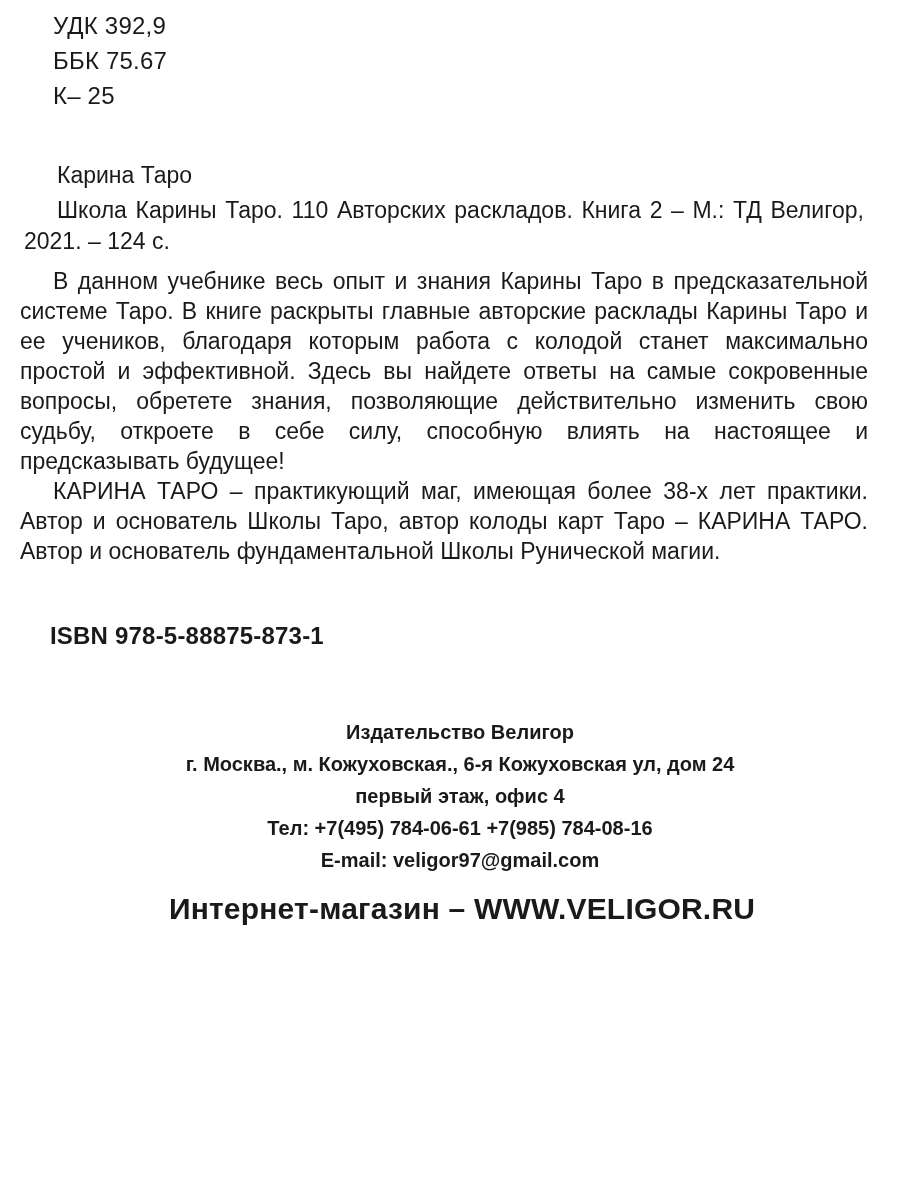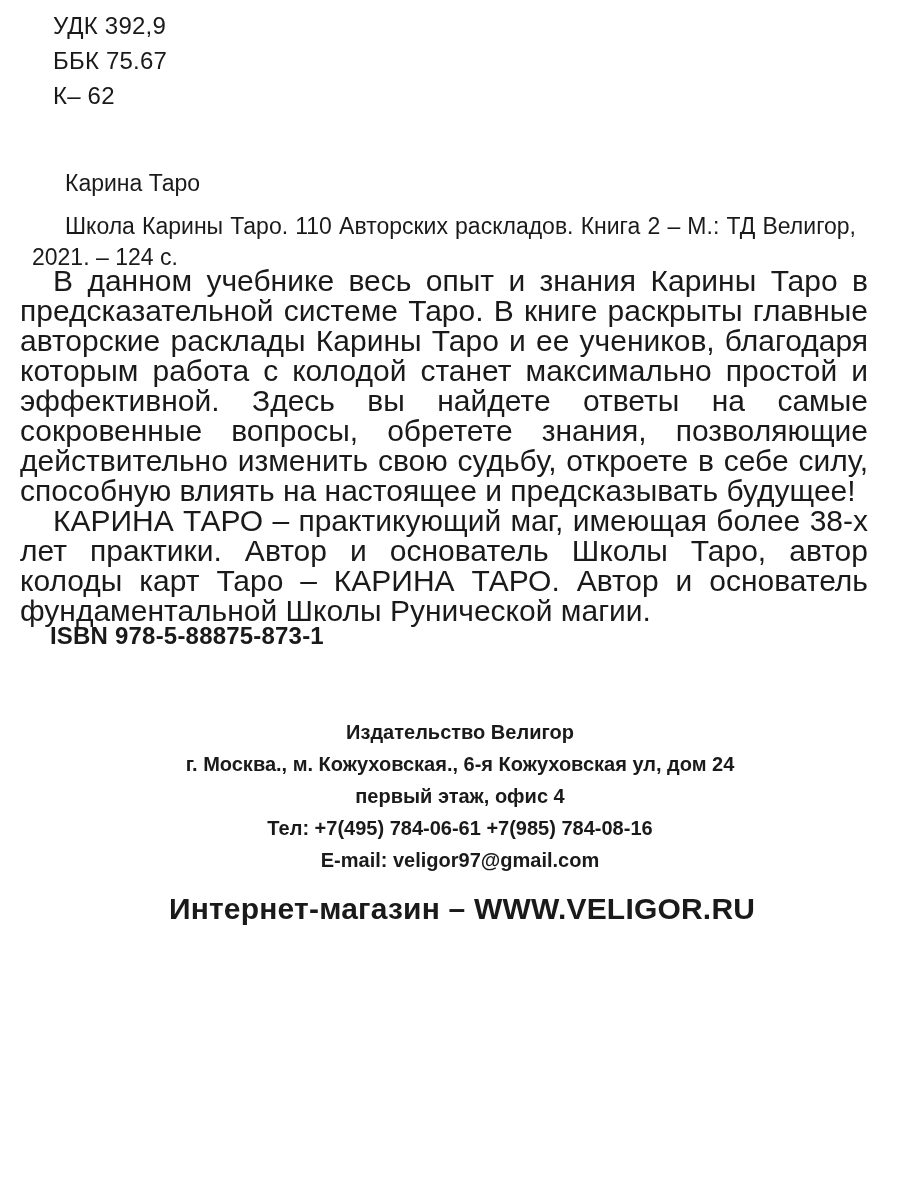--- a/index.html
+++ b/index.html
@@ -28,33 +28,33 @@
   
   .biblio {
     position: absolute;
     top: 156px;
     left: 20px;
     right: 32px;
     font-size: 23px;
     line-height: 31px;
   }
   .biblio p {
-    margin: 12px;
+    margin: 4px;
     text-indent: 33px;
   }
   .biblio p.entry {
     text-align: justify;
   }
   
   .annotation {
     position: absolute;
     top: 266px;
     left: 20px;
     right: 32px;
-    font-size: 30px;
+    font-size: 23px;
     line-height: 30px;
     text-align: justify;
   }
   .annotation p {
     margin: 0;
     text-indent: 33px;
   }
   
   .isbn {
     position: absolute;
@@ -110,21 +110,21 @@
   }
 </style>
 </head>
 <body>
 
 <div class="page">
 
   <div class="codes">
     <div>УДК 392,9</div>
     <div>ББК 75.67</div>
-    <div>К– 62</div>
+    <div>К– 25</div>
   </div>
 
   <div class="biblio">
     <p>Карина Таро</p>
     <p class="entry">Школа Карины Таро. 110 Авторских раскладов. Книга 2 – М.: ТД Велигор, 2021. –  124 с.</p>
   </div>
 
   <div class="annotation">
     <p>В данном учебнике весь опыт и знания Карины Таро в предсказательной системе Таро. В книге раскрыты главные авторские расклады Карины Таро и ее учеников, благодаря которым работа с колодой станет максимально простой и эффективной. Здесь вы найдете ответы на самые сокровенные вопросы, обретете знания, позволяющие действительно изменить свою судьбу, откроете в себе силу, способную влиять на настоящее и предсказывать будущее!</p>
     <p>КАРИНА ТАРО – практикующий маг, имеющая более 38-х лет практики. Автор и основатель Школы Таро, автор колоды карт Таро – КАРИНА ТАРО. Автор и основатель фундаментальной Школы Рунической магии.</p>

